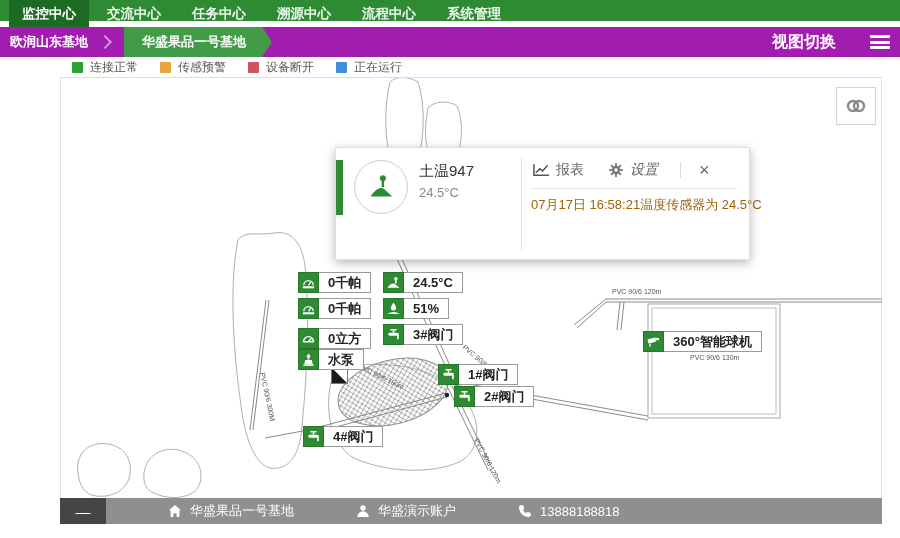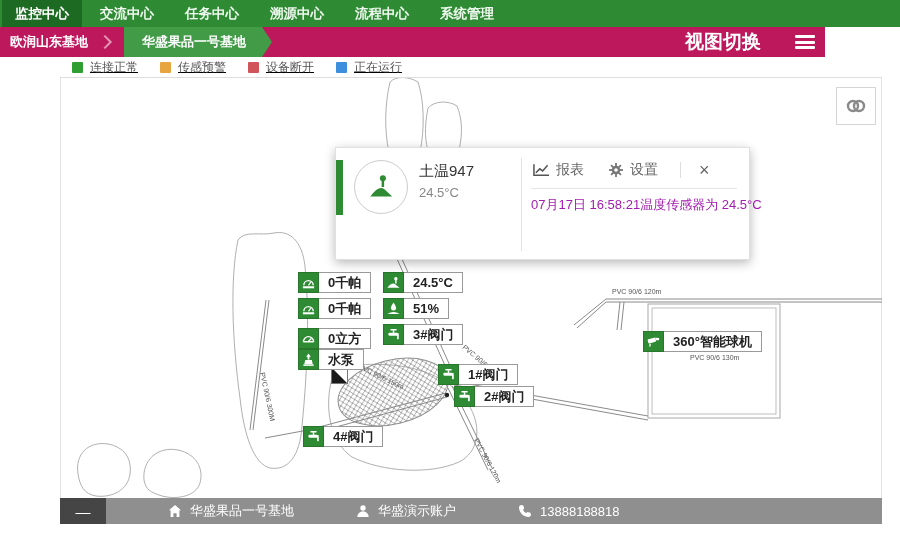--- a/index.html
+++ b/index.html
@@ -1,37 +1,37 @@
 <!DOCTYPE html>
 <html><head>
 <meta charset="utf-8">
 <style>
   html,body{margin:0;padding:0;background:#fff;}
   body{width:900px;height:538px;font-family:"Liberation Sans","DejaVu Sans",sans-serif;}
   #app{position:relative;width:900px;height:538px;background:#fff;overflow:hidden;}
 
   
-  .topnav{position:absolute;left:0;top:0;width:900px;height:27px;background:#2e8b33;display:flex;padding-left:2px;box-sizing:border-box;}
+  .topnav{position:absolute;left:0;top:0;width:900px;height:21px;background:#2e8b33;display:flex;padding-left:9px;box-sizing:border-box;}
   .tab{height:27px;line-height:27px;padding:0 13px;margin-right:5px;font-size:13.5px;font-weight:bold;color:#eef8ee;cursor:pointer;}
   .tab.active{background:#1d6a22;color:#fff;}
 
   
-  .crumbbar{position:absolute;left:0;top:27px;width:825px;height:30px;background:#be185d;display:flex;align-items:center;color:#fff;}
+  .crumbbar{position:absolute;left:0;top:27px;width:900px;height:30px;background:#a21caf;display:flex;align-items:center;color:#fff;}
   .crumb-root{font-size:13px;font-weight:bold;padding:0 6px 0 10px;line-height:30px;}
   .chev{display:inline-block;width:8px;height:8px;border-top:2px solid rgba(255,255,255,.55);border-right:2px solid rgba(255,255,255,.55);transform:rotate(45deg);margin:0 14px 0 6px;}
   .crumb-cur{position:relative;background:#419b47;height:30px;line-height:30px;padding:0 16px 0 18px;font-size:13px;font-weight:bold;}
   .crumb-cur::after{content:"";position:absolute;right:-10px;top:0;border-top:15px solid transparent;border-bottom:15px solid transparent;border-left:10px solid #419b47;}
-  .viewswitch{position:absolute;right:64px;font-size:19px;font-weight:bold;color:#fff;cursor:pointer;}
+  .viewswitch{position:absolute;right:64px;font-size:16px;font-weight:bold;color:#fff;cursor:pointer;}
   .burger{position:absolute;right:10px;width:20px;height:14px;display:flex;flex-direction:column;justify-content:space-between;cursor:pointer;}
   .burger i{display:block;height:3px;background:#fff;border-radius:1px;}
 
   
   .frame{position:absolute;left:60px;top:57px;width:822px;height:441px;border-left:1px solid #e3e3e3;border-right:1px solid #e3e3e3;box-sizing:border-box;background:#fff;}
   .legendbar{position:absolute;left:60px;top:57px;width:822px;height:21px;border-bottom:1px solid #ddd;display:flex;align-items:center;padding-left:12px;box-sizing:border-box;background:#fff;z-index:2;}
-  .litem{display:flex;align-items:center;margin-right:22px;text-decoration:underline;}
+  .litem{display:flex;align-items:center;margin-right:22px;}
   .lsq{width:11px;height:11px;border-radius:1px;margin-right:7px;}
   .lsq0{background:#2f9e33}.lsq1{background:#e8a43f}.lsq2{background:#d05459}.lsq3{background:#3d8fdd}
   .ltext{font-size:12px;color:#555;}
 
   
   .map{position:absolute;left:60px;top:78px;z-index:1;}
   .map text{font-size:7px;fill:#555;}
 
   .linkbtn{position:absolute;left:836px;top:87px;width:40px;height:38px;background:#fff;border:1px solid #d5d5d5;display:flex;align-items:center;justify-content:center;z-index:6;cursor:pointer;box-sizing:border-box;}
 
@@ -45,25 +45,25 @@
   
   .popup{position:absolute;left:335px;top:147px;width:413px;height:111px;background:#fff;border:1px solid #e0e0e0;box-shadow:0 3px 10px rgba(0,0,0,.28);z-index:20;}
   .pstrip{position:absolute;left:0;top:12px;width:7px;height:55px;background:#2e8b33;}
   .pcircle{position:absolute;left:18px;top:12px;width:52px;height:52px;border:1px solid #ccc;border-radius:50%;display:flex;align-items:center;justify-content:center;}
   .ptitle{position:absolute;left:83px;top:14px;font-size:15px;font-weight:normal;color:#333;}
   .pvalue{position:absolute;left:83px;top:37px;font-size:13px;color:#888;}
   .pvdiv{position:absolute;left:185px;top:10px;bottom:8px;width:1px;background:#e2e2e2;}
   .ptools{position:absolute;left:197px;top:11px;right:10px;height:22px;display:flex;align-items:center;}
   .ptool{display:flex;align-items:center;font-size:14px;color:#666;cursor:pointer;}
   .ptool svg{margin-right:6px;}
-  .ptool + .ptool{margin-left:24px;}
+  .ptool + .ptool{margin-left:24px;font-style:italic;}
   .psep{width:1px;height:16px;background:#ddd;margin:0 18px 0 22px;}
   .pclose{font-size:18px;color:#666;cursor:pointer;line-height:18px;}
   .phr{position:absolute;left:195px;right:12px;top:40px;border-top:1px solid #e5e5e5;}
-  .plogs{position:absolute;left:195px;top:46px;right:6px;font-size:13px;color:#a21caf;line-height:21px;white-space:nowrap;}
+  .plogs{position:absolute;left:195px;top:46px;right:6px;font-size:13px;color:#a16207;line-height:21px;white-space:nowrap;}
 
   
   .footer{position:absolute;left:60px;top:498px;width:822px;height:26px;background:#8f8f8f;display:flex;align-items:center;color:#fff;z-index:6;}
   .collapse{width:46px;height:26px;background:#454545;display:flex;align-items:center;justify-content:center;font-size:15px;cursor:pointer;flex:none;}
   .fitem{display:flex;align-items:center;font-size:13px;margin-left:62px;}
   .fitem:first-of-type{margin-left:42px;}
   .fitem svg{margin-right:8px;}
 </style>
 </head>
 <body>

